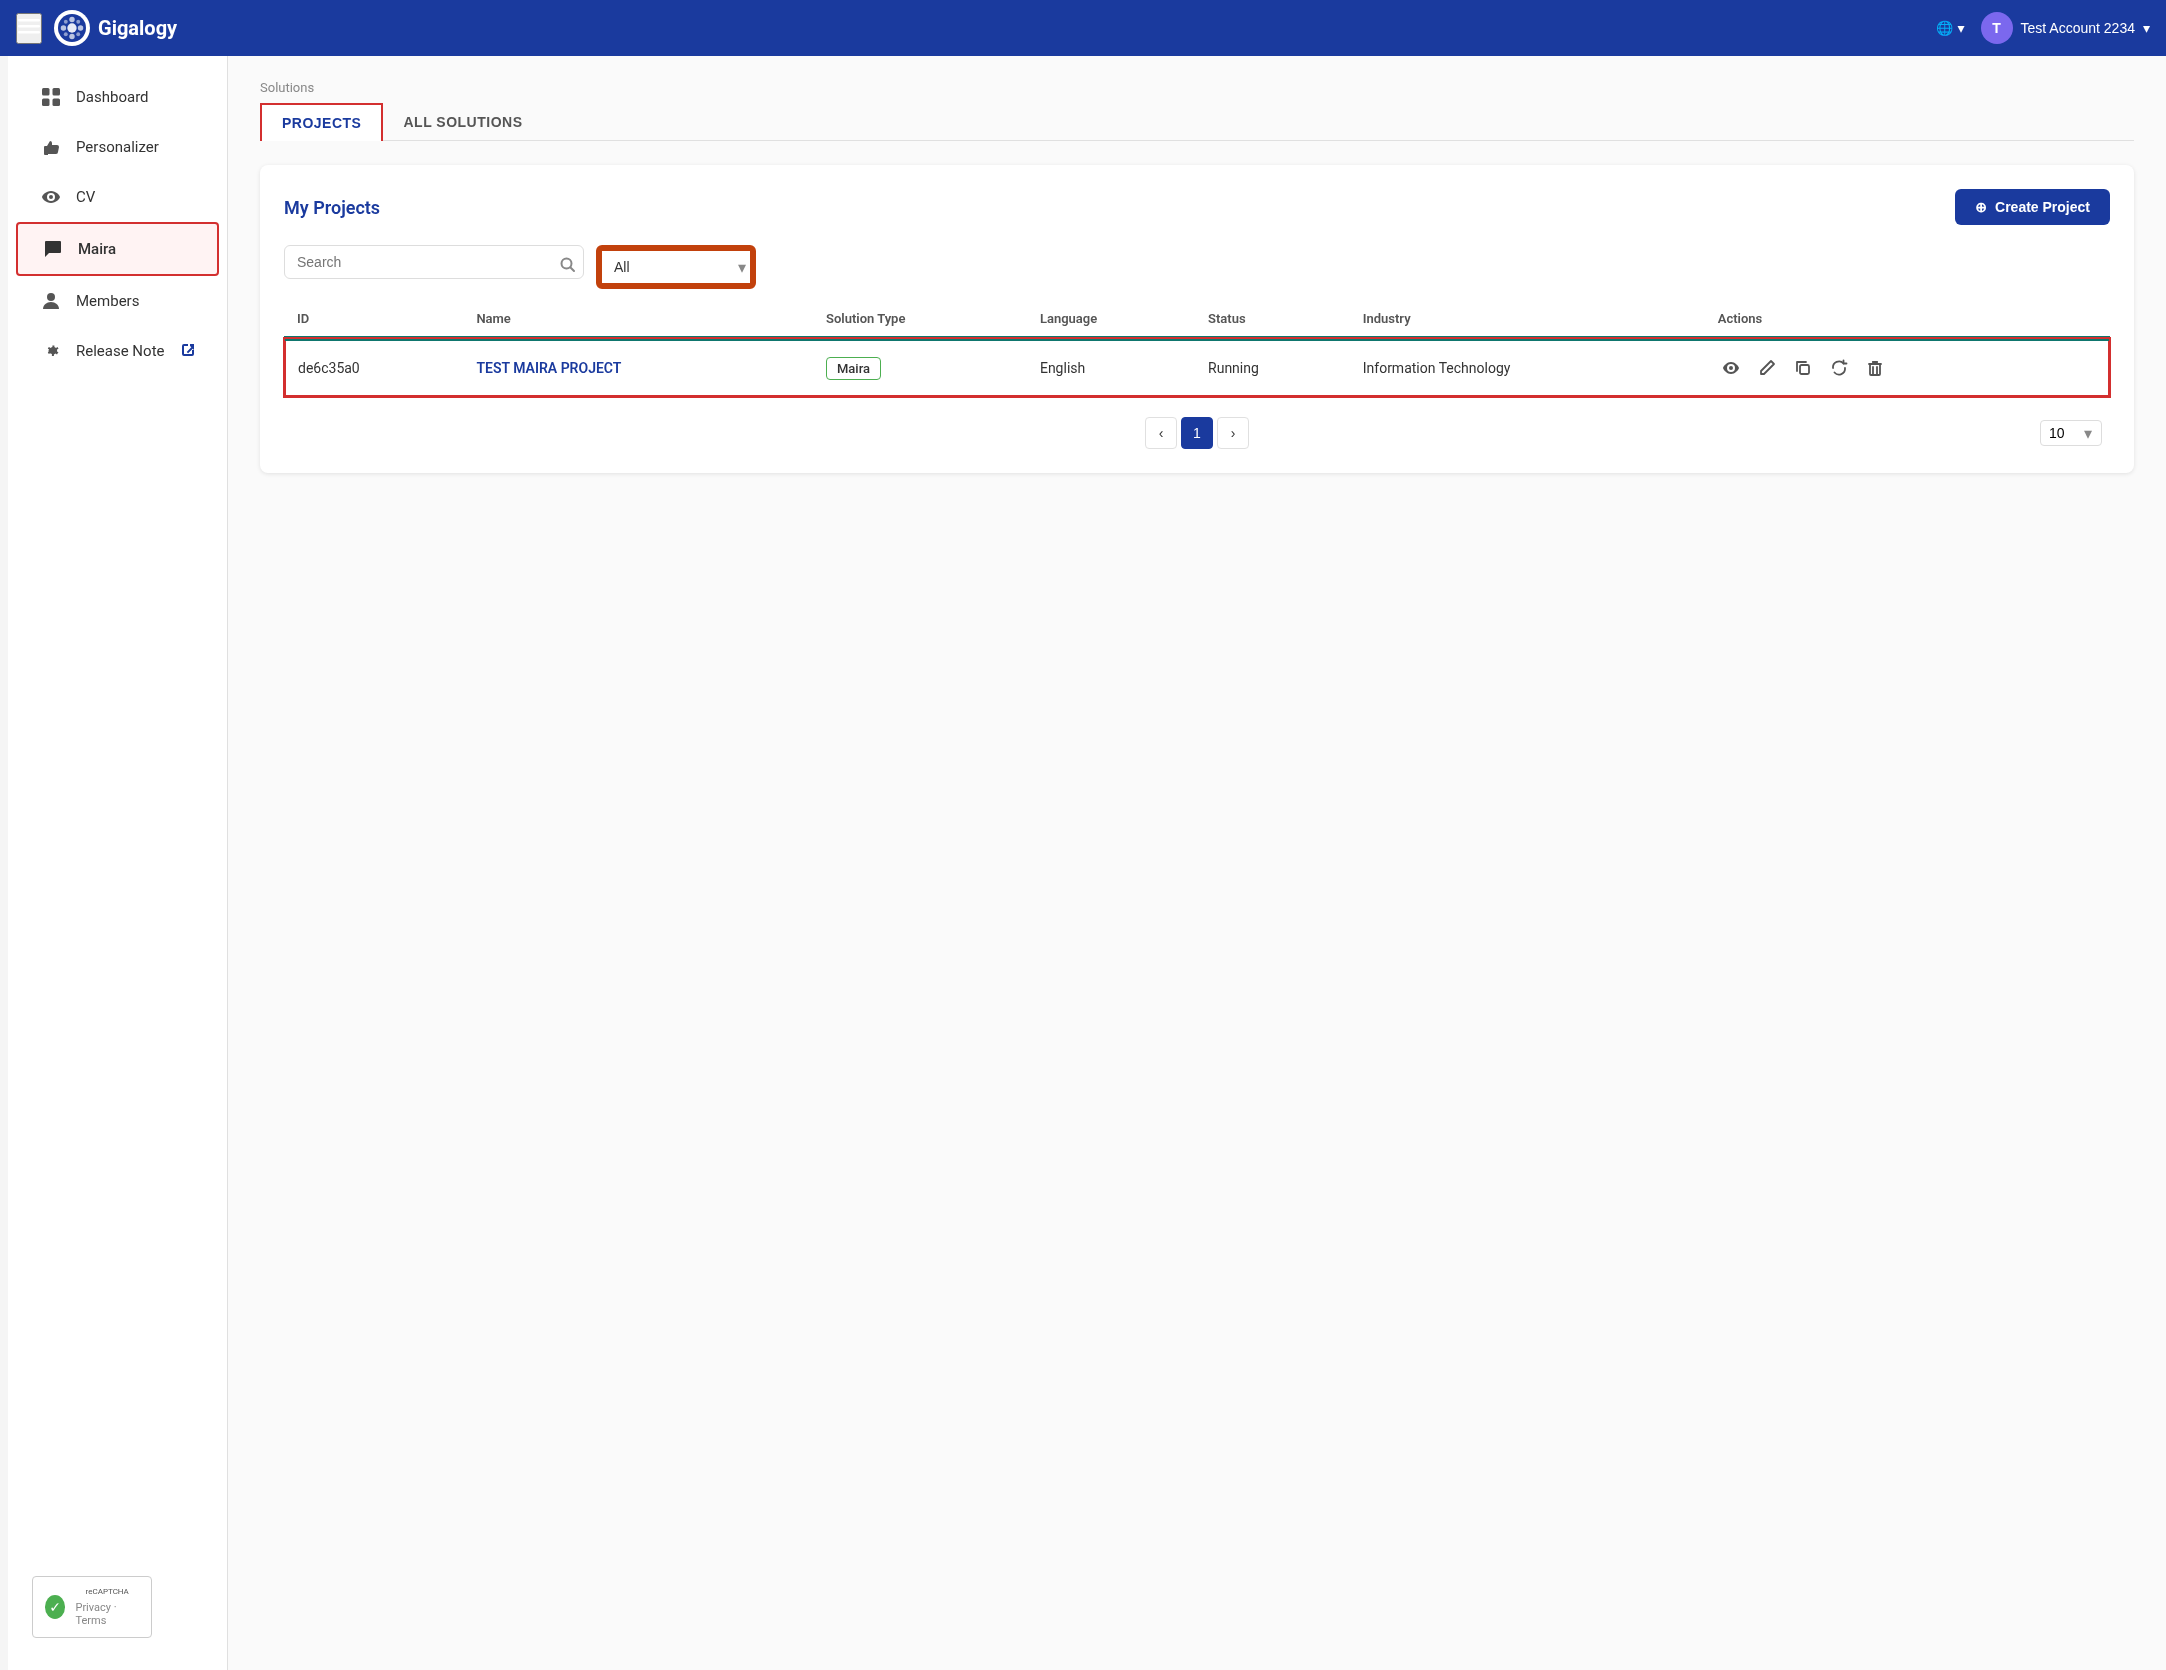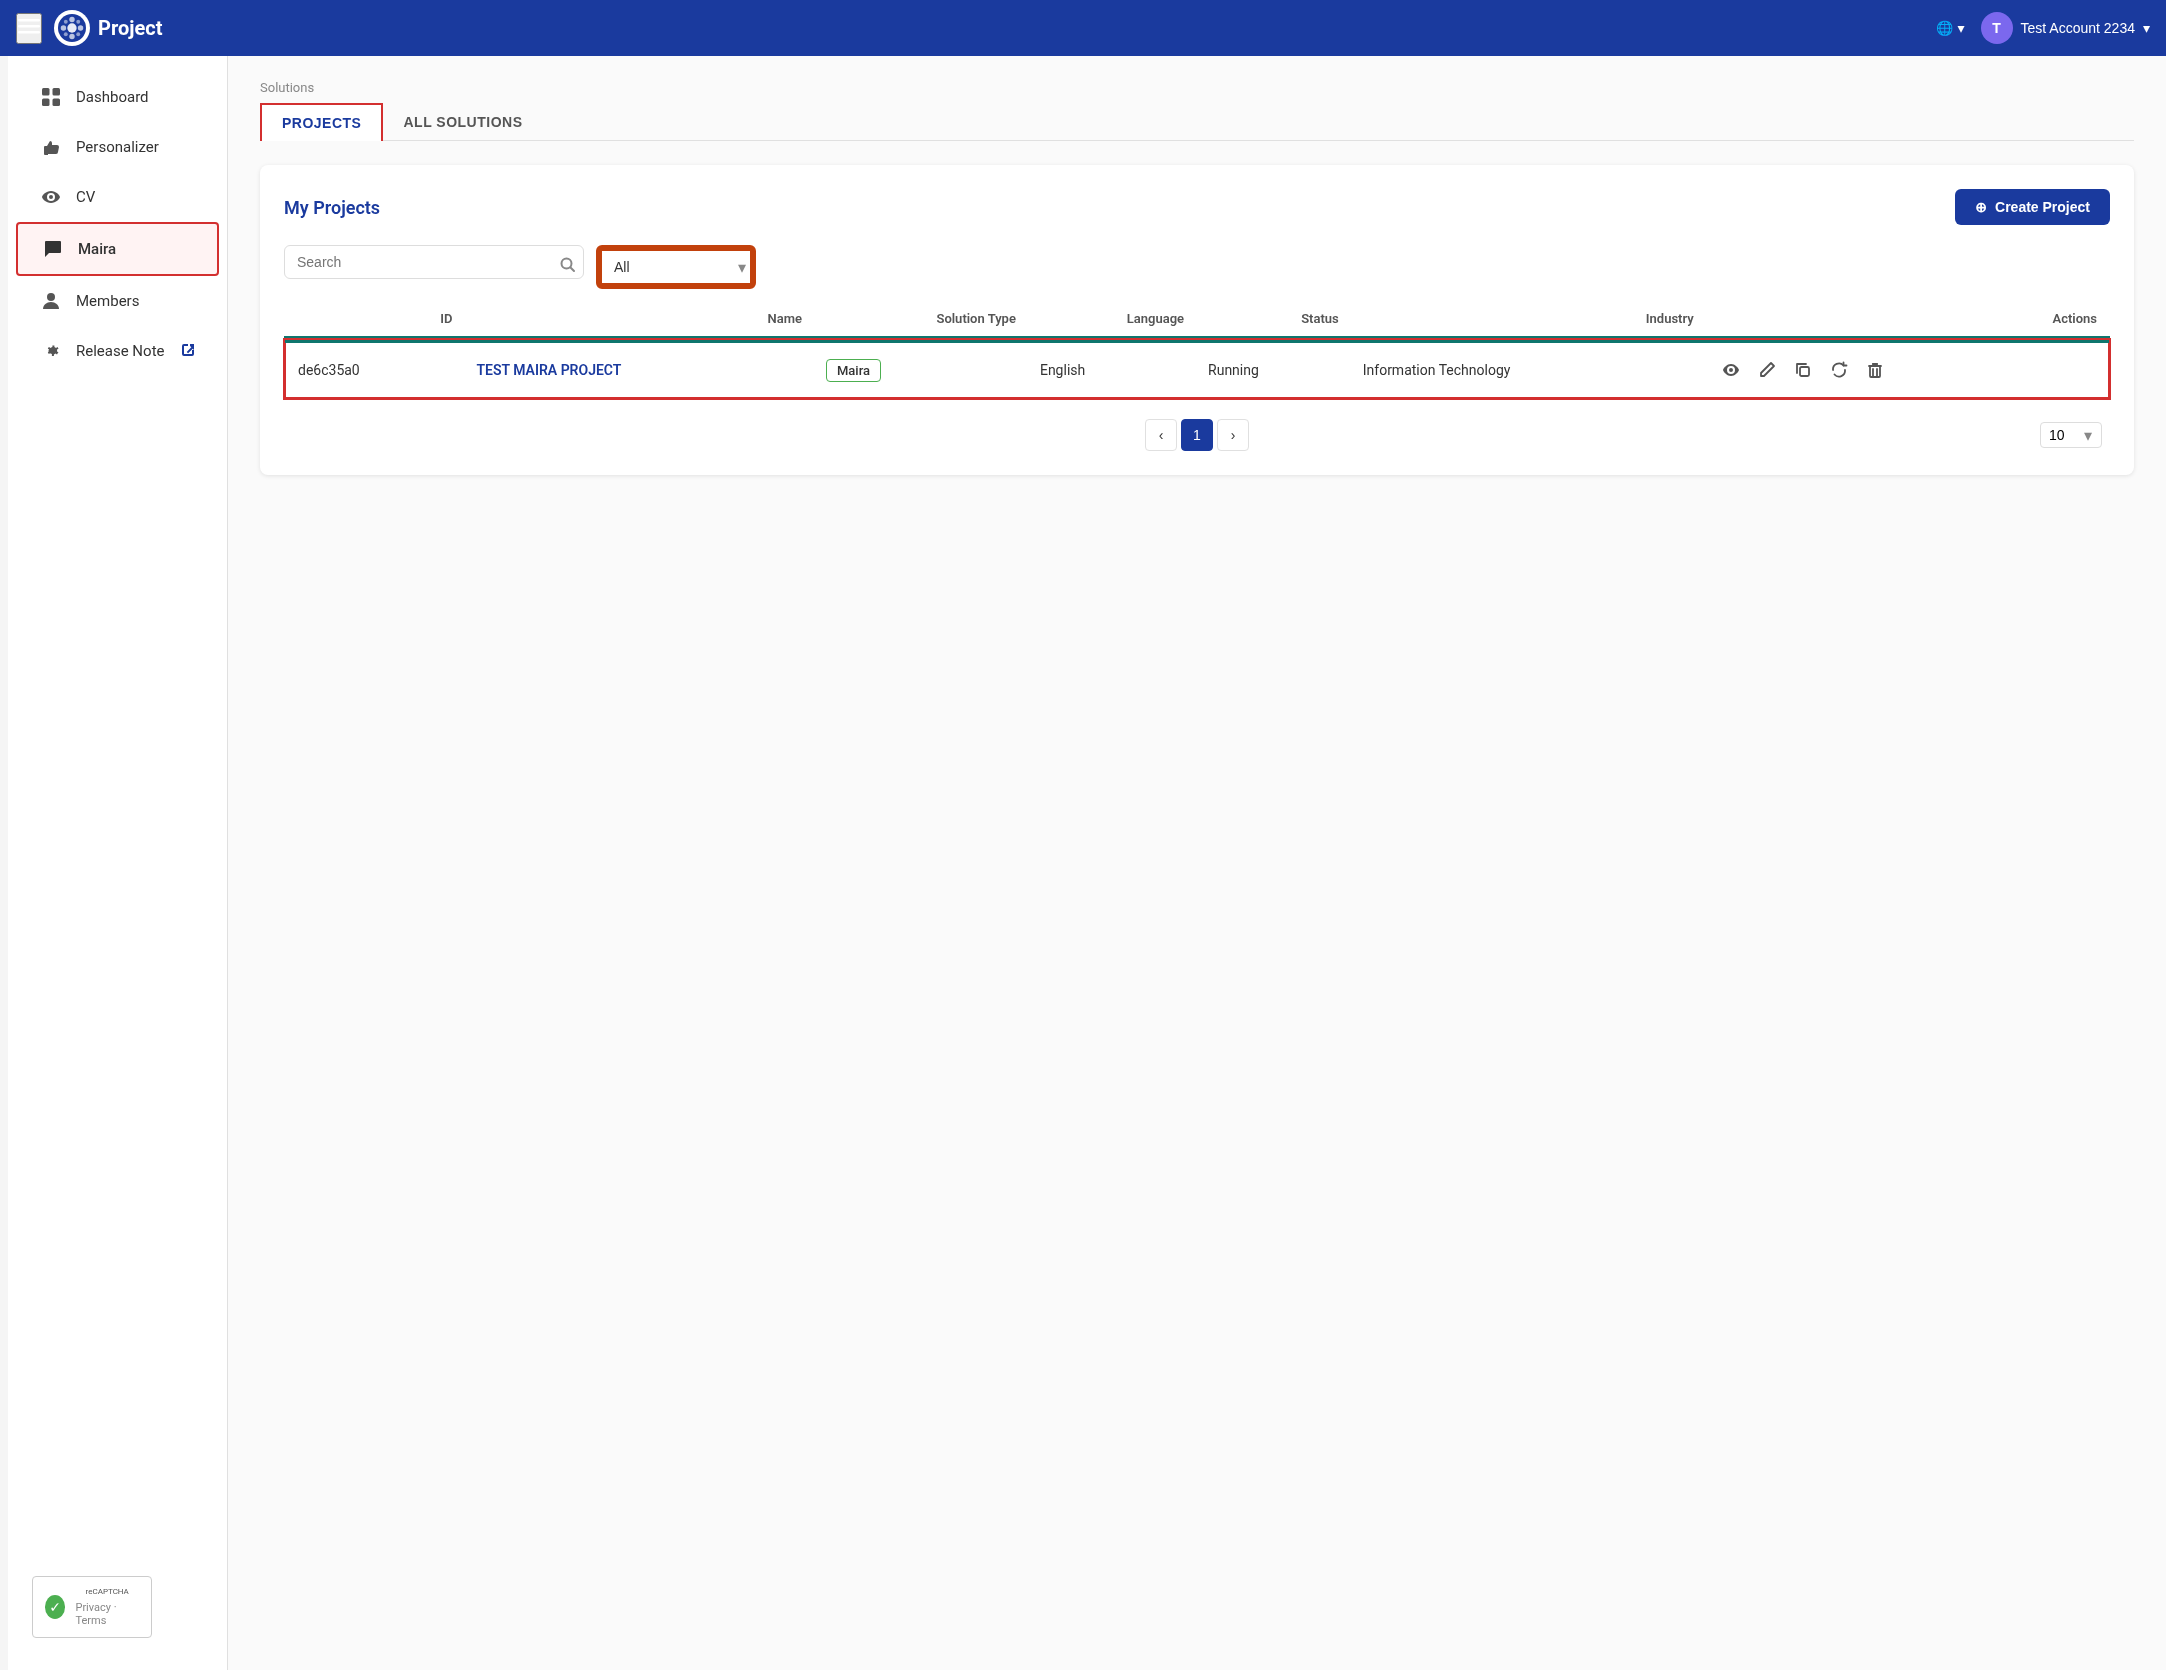--- a/index.html
+++ b/index.html
@@ -176,26 +176,26 @@
       appearance: none;
       outline: none;
       min-width: 160px;
     }
     .select-wrap { position: relative; }
     .select-arrow { position: absolute; right: 10px; top: 50%; transform: translateY(-50%); color: #888; pointer-events: none; }
 
     
     .projects-table { width: 100%; border-collapse: collapse; }
     .projects-table th {
-      text-align: right;
+      text-align: left;
       padding: 10px 12px;
       font-size: 13px;
       font-weight: 600;
       color: #555;
-      border-bottom: 7px solid #0f766e;
+      border-bottom: 5px solid #0f766e;
     }
     .projects-table td {
       padding: 14px 12px;
       font-size: 14px;
       color: #333;
       vertical-align: middle;
     }
     .projects-table tbody tr { border-bottom: 1px solid #f0f0f0; }
     .projects-table tbody tr.highlighted-row {
       outline: 2px solid #d32f2f;
@@ -282,21 +282,21 @@
           <circle cx="18" cy="7" r="3.5" fill="white" opacity="0.7"></circle>
           <circle cx="18" cy="29" r="3.5" fill="white" opacity="0.7"></circle>
           <circle cx="7" cy="18" r="3.5" fill="white" opacity="0.7"></circle>
           <circle cx="29" cy="18" r="3.5" fill="white" opacity="0.7"></circle>
           <circle cx="10" cy="10" r="2.5" fill="white" opacity="0.5"></circle>
           <circle cx="26" cy="10" r="2.5" fill="white" opacity="0.5"></circle>
           <circle cx="10" cy="26" r="2.5" fill="white" opacity="0.5"></circle>
           <circle cx="26" cy="26" r="2.5" fill="white" opacity="0.5"></circle>
         </svg>
       </div>
-      <span>Project</span>
+      <span>Gigalogy</span>
     </a>
   </div>
   <div class="header-right">
     <button class="globe-btn">
       <span>🌐</span>
       <span>▾</span>
     </button>
     <button class="user-btn">
       <div class="user-avatar">T</div>
       <span>Test Account 2234</span>

